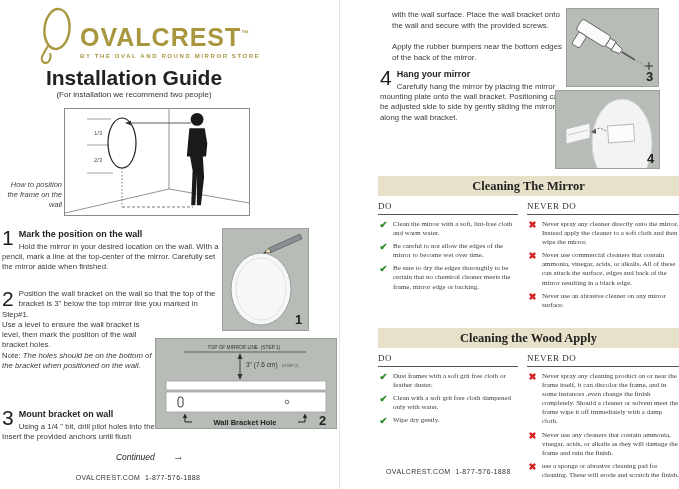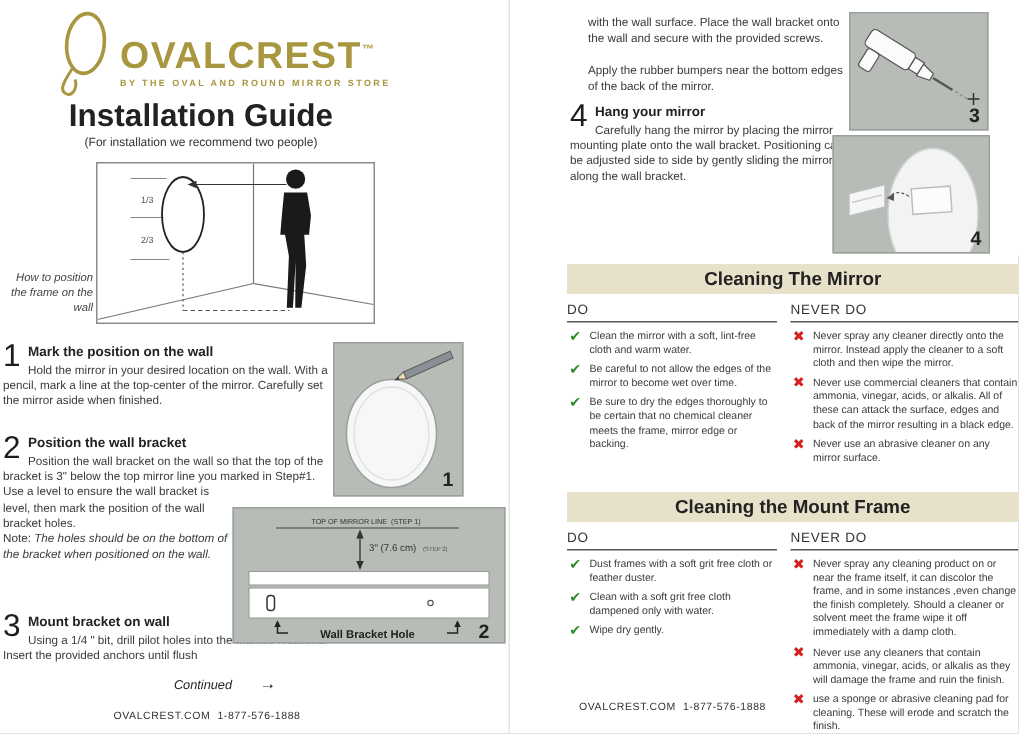--- a/index.html
+++ b/index.html
@@ -48,21 +48,21 @@
   .fig3 { left:566px; top:8px;  width:93px; height:79px; }
   .fig4 { left:555px; top:90px; width:105px; height:79px; }
 
   
   .r-par { left:392px; width:178px; font-size:7.8px; line-height:1.35; color:#3b3b3b; }
   .r-par1 { top:10px; }
   .r-par2 { top:42px; }
   .step4 { left:380px; top:68px; width:184px; }
 
   
-  .section { width:301px; }
+  .section { width:301px;font-family:Liberation Serif, serif; }
   .sec1 { left:378px; top:176px; }
   .sec2 { left:378px; top:328px; }
   .band { height:20px; background:#e8e1c9; text-align:center; font-size:12.5px; font-weight:bold; color:#222; line-height:20px; }
   .cols { display:flex; gap:9px; margin-top:5px;justify-content:flex-end; }
   .col-do { width:140px; }
   .col-never { width:152px; }
   .col-head { font-size:9px; color:#333; letter-spacing:0.5px; border-bottom:1.5px solid #555; padding-bottom:3px; margin-bottom:5px; }
   .item { display:flex; gap:4px; margin-bottom:4px; }
   .item .ic { flex:0 0 11px; font-size:9.5px; line-height:1.1; text-align:center; }
   .ic-check { color:#2e8b2e; font-weight:bold; }
@@ -113,21 +113,20 @@
   <div class="abs diagram-caption">How to position the frame on the wall</div>
 
   <div class="abs step step1">
     <span class="step-num">1</span>
     <div class="step-head">Mark the position on the wall</div>
     <div class="step-body">Hold the mirror in your desired location on the wall. With a pencil, mark a line at the top-center of the mirror. Carefully set the mirror aside when finished.</div>
   </div>
 
   <div class="abs step step2">
     <span class="step-num">2</span>
-    <div class="step-head">Position the wall bracket</div>
     <div class="step-body">Position the wall bracket on the wall so that the top of the bracket is 3" below the top mirror line you marked in Step#1.</div>
     <div class="step-body narrow">Use a level to ensure the wall bracket is level, then mark the position of the wall bracket holes.</div>
     <div class="narrow">
       <span class="note-label">Note:</span>
       <span class="note-text">The holes should be on the bottom of the bracket when positioned on the wall.</span>
     </div>
   </div>
 
   <div class="abs step step3">
     <span class="step-num">3</span>
@@ -242,21 +241,21 @@
         </div>
         <div class="item">
           <span class="ic ic-cross">✖</span>
           <span class="txt">Never use an abrasive cleaner on any mirror surface.</span>
         </div>
       </div>
     </div>
   </div>
 
   <div class="abs section sec2">
-    <div class="band">Cleaning the Mount Frame</div>
+    <div class="band">Cleaning the Wood Apply</div>
     <div class="cols">
       <div class="col-do">
         <div class="col-head">DO</div>
         <div class="item">
           <span class="ic ic-check">✔</span>
           <span class="txt">Dust frames with a soft grit free cloth or feather duster.</span>
         </div>
         <div class="item">
           <span class="ic ic-check">✔</span>
           <span class="txt">Clean with a soft grit free cloth dampened only with water.</span>

